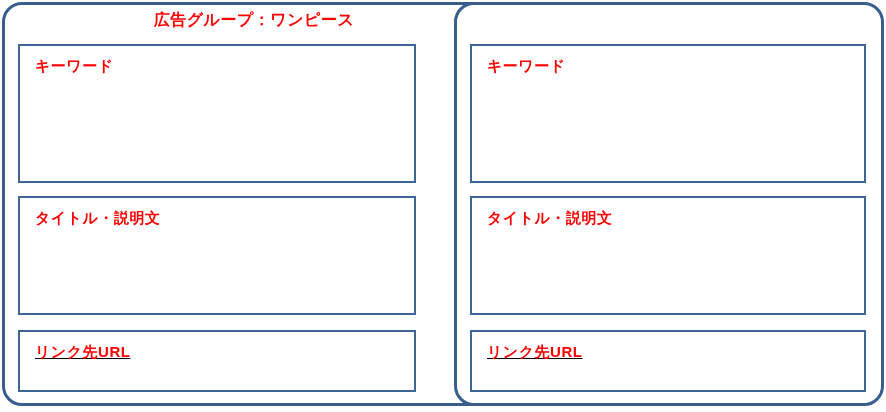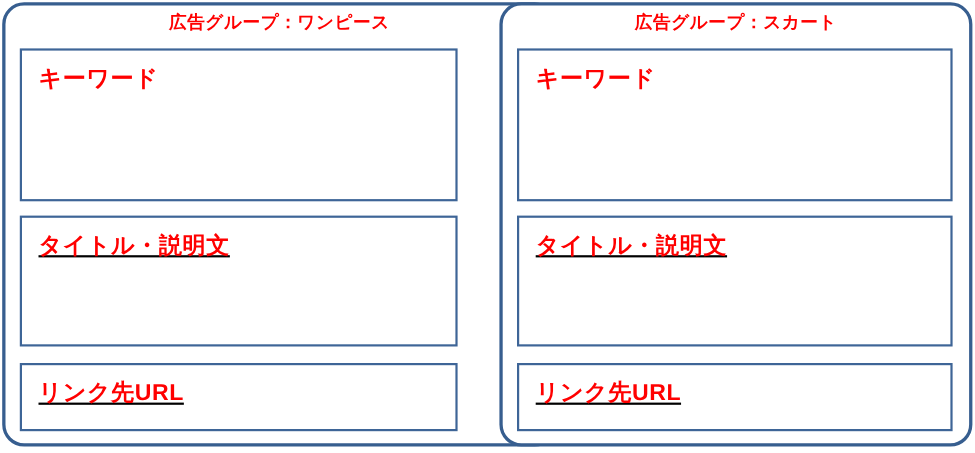--- a/index.html
+++ b/index.html
@@ -46,27 +46,27 @@
   }
   .inner-box {
     position: absolute;
     left: 13px;
     width: 398px;
     border: 2px solid var(--inner-border);
     background: var(--background);
   }
   .panel-right .inner-box { width: 396px; }
   .box-keyword { top: 39px;  height: 139px; }
-  .box-title   { top: 191px; height: 119px; text-decoration: underline; }
+  .box-title   { top: 191px; height: 119px; }
   .box-url     { top: 325px; height: 62px; text-decoration: underline;  }
   .box-label {
     display: block;
     padding: 11px 0 0 15px;
     color: var(--label-text);
-    font-size: 21px;
+    font-size: 15px;
     font-weight: bold;
     letter-spacing: 0.5px;
     white-space: nowrap;
   }
 </style>
 </head>
 <body>
 
 <div class="stage">
 
@@ -77,21 +77,20 @@
     </div>
     <div class="inner-box box-title">
       <span class="box-label">タイトル・説明文</span>
     </div>
     <div class="inner-box box-url">
       <span class="box-label">リンク先URL</span>
     </div>
   </div>
 
   <div class="panel panel-right">
-    <div class="panel-title">広告グループ：スカート</div>
     <div class="inner-box box-keyword">
       <span class="box-label">キーワード</span>
     </div>
     <div class="inner-box box-title">
       <span class="box-label">タイトル・説明文</span>
     </div>
     <div class="inner-box box-url">
       <span class="box-label">リンク先URL</span>
     </div>
   </div>

